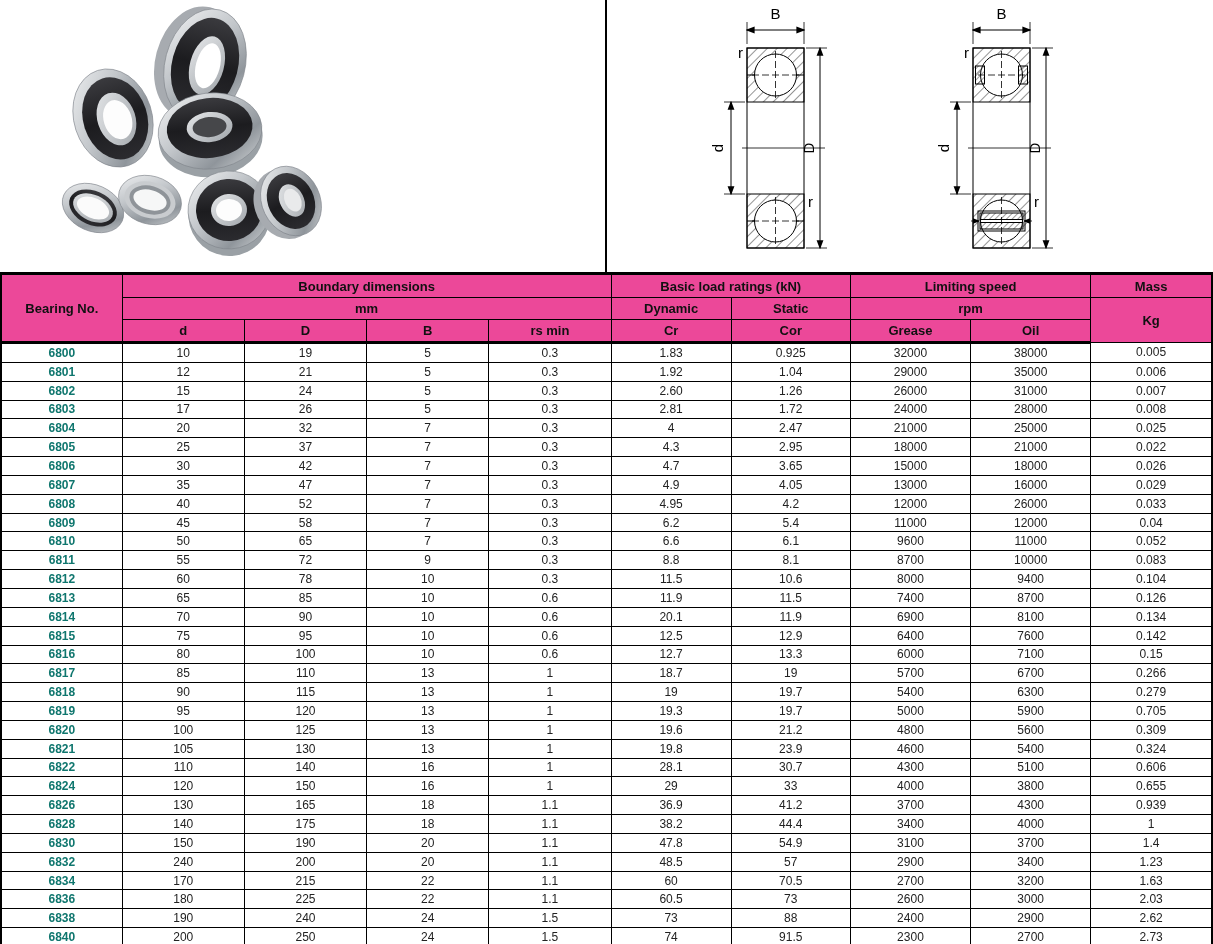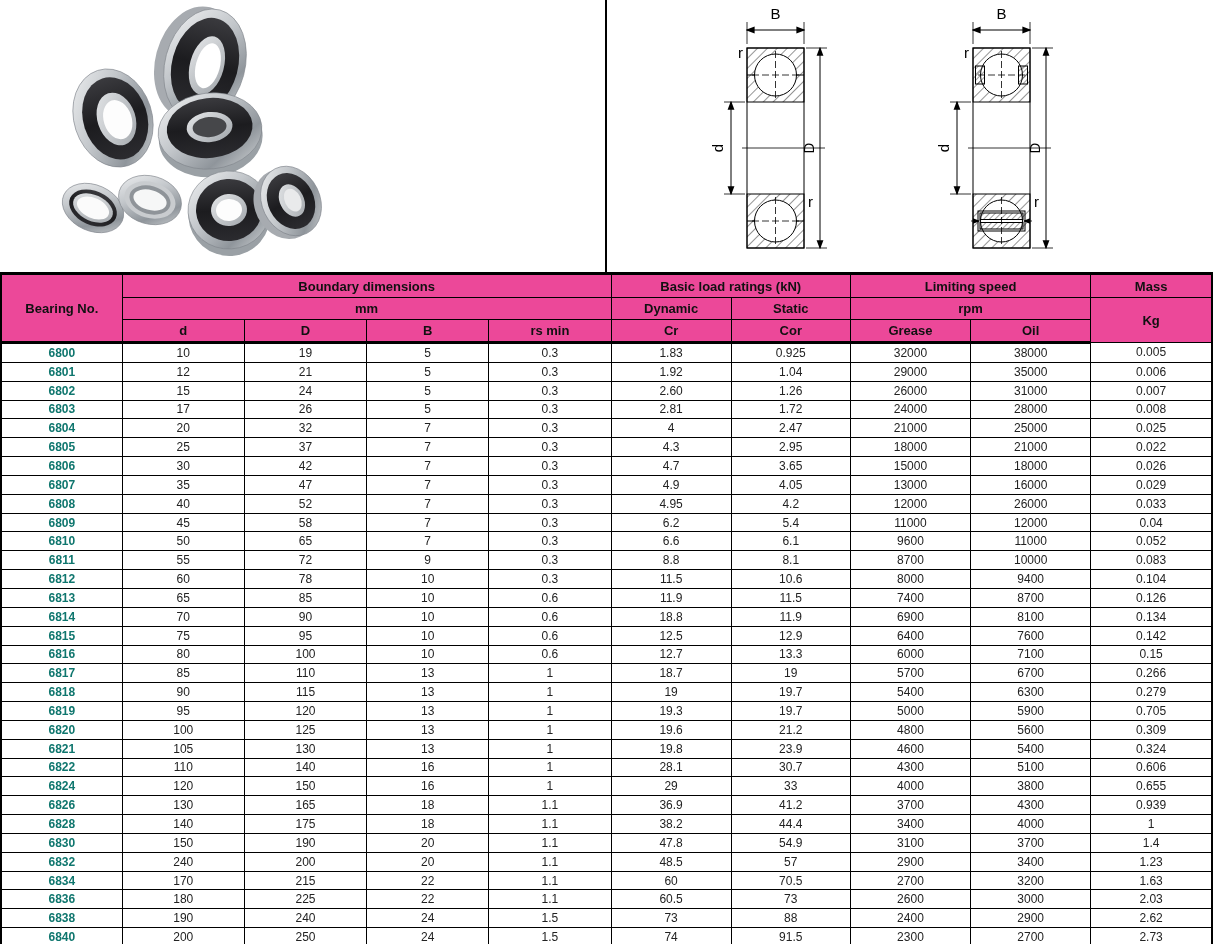--- a/index.html
+++ b/index.html
@@ -388,21 +388,21 @@
           <td>7400</td>
           <td>8700</td>
           <td>0.126</td>
         </tr>
         <tr>
           <td>6814</td>
           <td>70</td>
           <td>90</td>
           <td>10</td>
           <td>0.6</td>
-          <td>18.8</td>
+          <td>20.1</td>
           <td>11.9</td>
           <td>6900</td>
           <td>8100</td>
           <td>0.134</td>
         </tr>
         <tr>
           <td>6815</td>
           <td>75</td>
           <td>95</td>
           <td>10</td>

